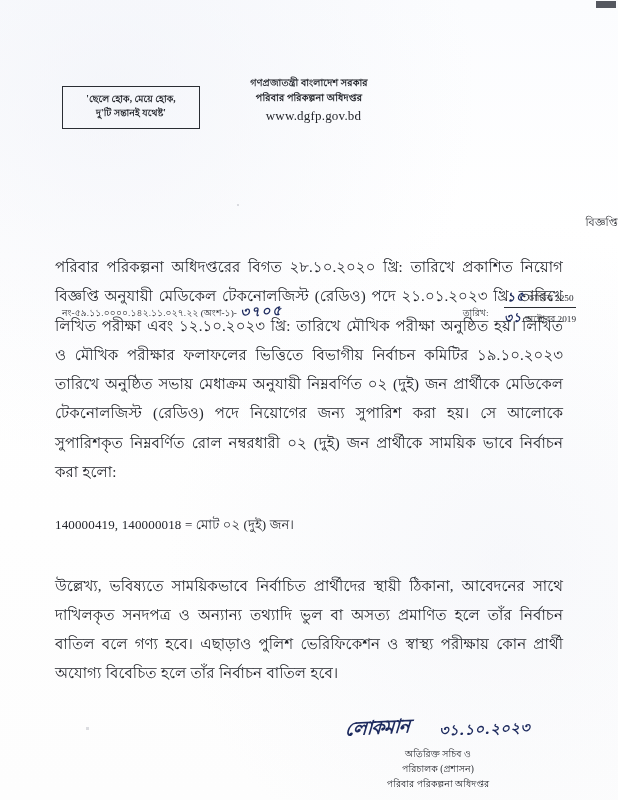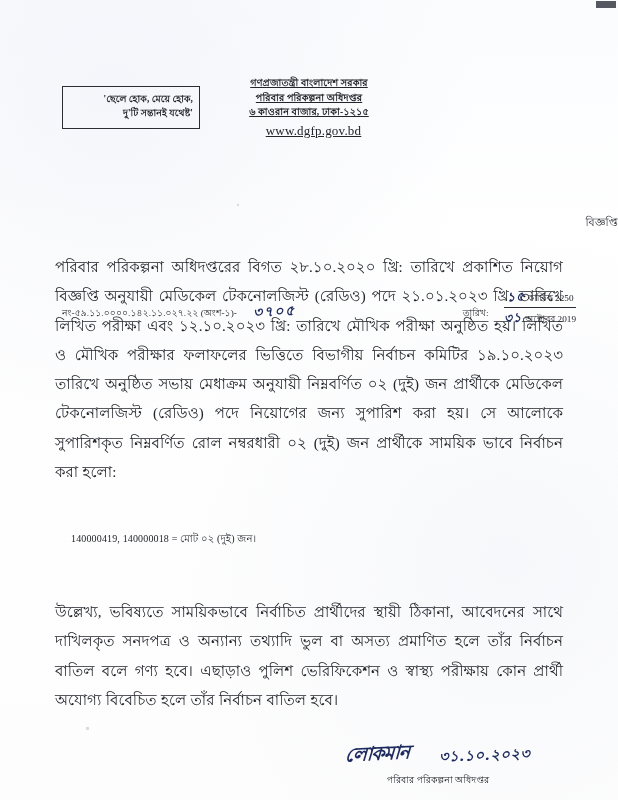--- a/index.html
+++ b/index.html
@@ -65,36 +65,35 @@
     height: 78px;
   }
 
   .slogan-box {
     position: absolute;
     left: 62px;
     top: 86px;
     width: 124px;
     border: 1.3px solid #2a2d33;
     padding: 6px 6px 7px 6px;
-    text-align: right;
+    text-align: center;
     line-height: 1.5;
     font-size: 9.3px;
     font-weight: 600;
     letter-spacing: 0.1px;
   }
   .slogan-box div { white-space: nowrap; }
 
   .org-block {
     position: absolute;
     left: 0;
     right: 0;
     top: 76px;
     text-align: center;
     line-height: 1.52;
-    text-decoration: underline;
   }
   .org-line {
     font-size: 9.6px;
     font-weight: 600;
     letter-spacing: 0.15px;
   }
   .org-url {
     font-size: 13px;
     font-family: "Liberation Serif", "DejaVu Serif", serif;
     letter-spacing: 0.2px;
@@ -109,21 +108,21 @@
   }
   .memo {
     position: absolute;
     left: 62px;
     top: 148px;
     font-size: 9.2px;
     letter-spacing: 0.1px;
     white-space: nowrap;
     display: flex;
     align-items: baseline;
-    gap: 16px;
+    gap: 3px;
   }
   .hand {
     font-family: "DejaVu Serif", "Liberation Serif", serif;
     color: #1d2a5e;
     font-size: 14px;
     font-style: italic;
     font-weight: 600;
     letter-spacing: 1.6px;
     transform: rotate(-2.5deg);
     display: inline-block;
@@ -190,23 +189,23 @@
   p.para {
     margin: 0;
     font-size: 15px;
     line-height: 1.95;
     text-align: justify;
     text-justify: inter-word;
     letter-spacing: 0.05px;
     word-spacing: 0.6px;
   }
   .rolls {
-    margin: 16px;
+    margin: 0;
     padding-top: 26px;
-    font-size: 10px;
+    font-size: 13px;
     line-height: 1.9;
     letter-spacing: 0.15px;
   }
   .note {
     padding-top: 34px;
   }
 
   
   .sig-area {
     position: relative;
@@ -262,21 +261,20 @@
     <div class="header">
 
       <div class="slogan-box">
         <div>'ছেলে হোক, মেয়ে হোক,</div>
         <div>দু'টি সন্তানই যথেষ্ট'</div>
       </div>
 
       <div class="org-block">
         <div class="org-line">গণপ্রজাতন্ত্রী বাংলাদেশ সরকার</div>
         <div class="org-line">পরিবার পরিকল্পনা অধিদপ্তর</div>
-        <div class="org-line">৬ কাওরান বাজার, ঢাকা-১২১৫</div>
         <div class="org-url">www.dgfp.gov.bd</div>
       </div>
     </div>
 
     <div class="meta-row">
       <div class="memo">
         <span>নং-৫৯.১১.০০০০.১৪২.১১.০২৭.২২ (অংশ-১)-</span>
         <span class="hand">৩৭০৫</span>
       </div>
 
@@ -300,18 +298,20 @@
     <div class="body-wrap">
       <p class="para">পরিবার পরিকল্পনা অধিদপ্তরের বিগত ২৮.১০.২০২০ খ্রি: তারিখে প্রকাশিত নিয়োগ বিজ্ঞপ্তি অনুযায়ী মেডিকেল টেকনোলজিস্ট (রেডিও) পদে ২১.০১.২০২৩ খ্রি: তারিখে লিখিত পরীক্ষা এবং ১২.১০.২০২৩ খ্রি: তারিখে মৌখিক পরীক্ষা অনুষ্ঠিত হয়। লিখিত ও মৌখিক পরীক্ষার ফলাফলের ভিত্তিতে বিভাগীয় নির্বাচন কমিটির ১৯.১০.২০২৩ তারিখে অনুষ্ঠিত সভায় মেধাক্রম অনুযায়ী নিম্নবর্ণিত ০২ (দুই) জন প্রার্থীকে মেডিকেল টেকনোলজিস্ট (রেডিও) পদে নিয়োগের জন্য সুপারিশ করা হয়। সে আলোকে সুপারিশকৃত নিম্নবর্ণিত রোল নম্বরধারী ০২ (দুই) জন প্রার্থীকে সাময়িক ভাবে নির্বাচন করা হলো:</p>
       <p class="rolls">140000419, 140000018 = মোট ০২ (দুই) জন।</p>
       <p class="para note">উল্লেখ্য, ভবিষ্যতে সাময়িকভাবে নির্বাচিত প্রার্থীদের স্থায়ী ঠিকানা, আবেদনের সাথে দাখিলকৃত সনদপত্র ও অন্যান্য তথ্যাদি  ভুল বা অসত্য প্রমাণিত হলে তাঁর নির্বাচন বাতিল বলে গণ্য হবে। এছাড়াও পুলিশ ভেরিফিকেশন ও স্বাস্থ্য পরীক্ষায় কোন প্রার্থী অযোগ্য বিবেচিত হলে তাঁর নির্বাচন বাতিল হবে।</p>
     </div>
 
     <div class="sig-area">
       <div class="sig-inner">
         <div class="signature">লোকমান</div>
         <div class="sig-date">৩১.১০.২০২৩</div>
+        <div class="sig-line">অতিরিক্ত সচিব ও</div>
+        <div class="sig-line">পরিচালক (প্রশাসন)</div>
         <div class="sig-line">পরিবার পরিকল্পনা অধিদপ্তর</div>
       </div>
     </div>
 
   </div>
 </div>
 
 </body></html>

